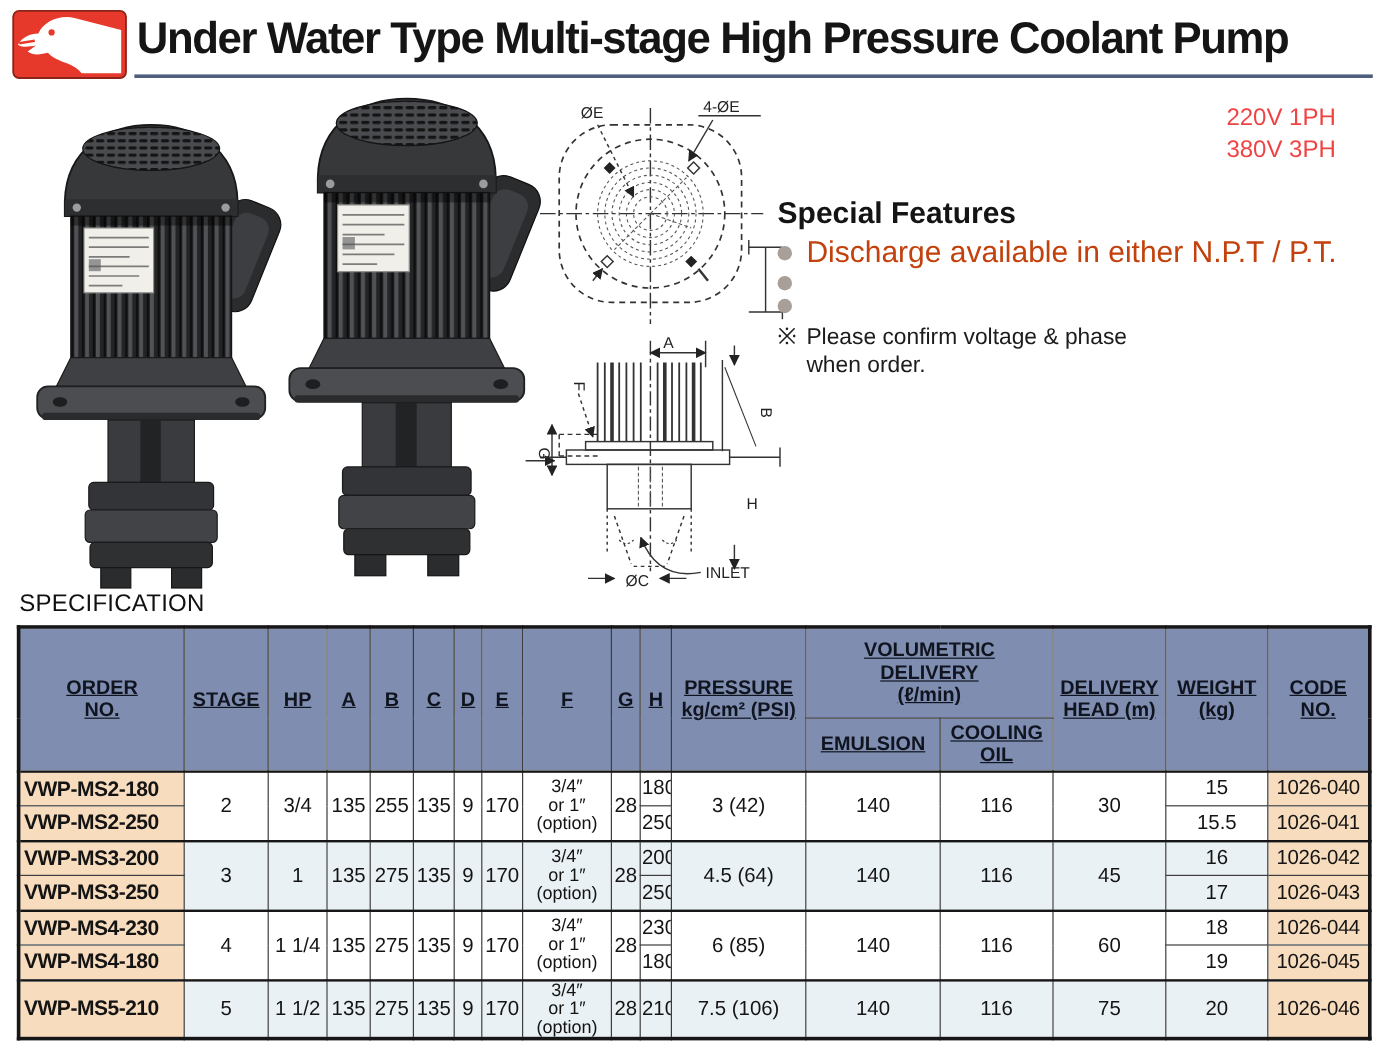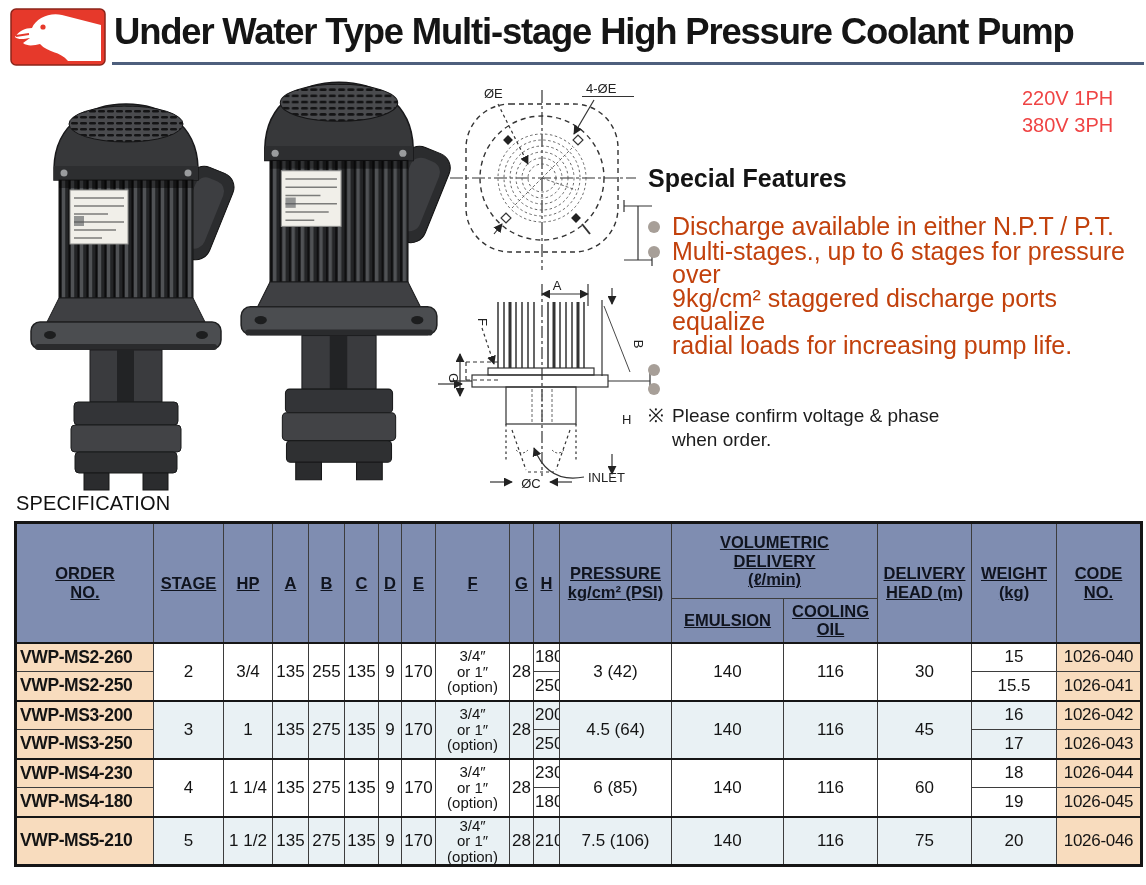--- a/index.html
+++ b/index.html
@@ -20,21 +20,21 @@
   .title-rule{position:absolute;left:112px;top:62px;width:1032px;height:3px;background:var(--rule,#4e5f7d)}
   .voltage{position:absolute;left:1022px;top:85px;font-size:20px;line-height:27px;color:#ef4444}
 
   
   .photos{position:absolute;left:12px;top:76px}
   .drawing{position:absolute;left:436px;top:78px;color:#222}
   .drawing text{font-size:13px;fill:#222}
 
   
   .features{position:absolute;left:648px;top:164px;width:498px}
-  .features-heading{margin:0 0 22px 0;font-size:25px;font-weight:bold;color:#141414}
+  .features-heading{margin:0 0 6px 0;font-size:25px;font-weight:bold;color:#141414}
   .feat{display:flex;font-size:25px;line-height:23.5px;margin:1px 0;color:#c2410c}
   .feat .bullet-col{flex:none;width:24px;padding-top:6px}
   .feat .dot{display:block;width:12px;height:12px;border-radius:50%;background:var(--bullet,#a79f98)}
   .note{display:flex;font-size:19px;line-height:23.5px;margin-top:9px;color:#1c1c1c}
   .note .sym{flex:none;width:24px}
 
   
   .spec-heading{position:absolute;left:16px;top:492px;margin:0;font-size:20px;font-weight:normal;letter-spacing:.2px}
   table.spec{
     position:absolute;left:14px;top:521px;width:1126px;
@@ -215,28 +215,20 @@
   <text x="152" y="404" font-size="11.5" data-bind="drawing.labels.inlet">INLET</text>
 </svg>
 
 <section class="features">
   <h2 class="features-heading" data-bind="features.heading">Special Features</h2>
   <div class="feat">
     <span class="bullet-col">
         <span class="dot"></span>
       </span>
     <span data-bind="features.items.0">Discharge available in either N.P.T / P.T.</span>
-  </div>
-  <div class="feat">
-    <span class="bullet-col">
-        <span class="dot"></span>
-      </span>
-    <span data-bind="features.items.2">Multi-stages., up to 6 stages for pressure over
-9kg/cm² staggered discharge ports equalize
-radial loads for increasing pump life.</span>
   </div>
   <div class="feat">
     <span class="bullet-col">
         <span class="dot"></span>
       </span>
   </div>
   <div class="feat">
     <span class="bullet-col">
         <span class="dot"></span>
       </span>
@@ -298,21 +290,21 @@
     </tr>
     <tr class="h2">
       <th data-bind="spec.headers.emulsion">EMULSION</th>
       <th data-bind="spec.headers.cooling_oil">COOLING
 OIL</th>
     </tr>
   </thead>
 
   <tbody>
     <tr>
-      <td class="order" data-bind="spec.groups.0.rows.0.order_no">VWP-MS2-260</td>
+      <td class="order" data-bind="spec.groups.0.rows.0.order_no">VWP-MS2-180</td>
       <td rowspan="2" data-bind="spec.groups.0.stage">2</td>
       <td rowspan="2" data-bind="spec.groups.0.hp">3/4</td>
       <td rowspan="2" data-bind="spec.groups.0.a">135</td>
       <td rowspan="2" data-bind="spec.groups.0.b">255</td>
       <td rowspan="2" data-bind="spec.groups.0.c">135</td>
       <td rowspan="2" data-bind="spec.groups.0.d">9</td>
       <td rowspan="2" data-bind="spec.groups.0.e">170</td>
       <td rowspan="2" class="fcell" data-bind="spec.groups.0.f">3/4″
 or 1″
 (option)</td>

